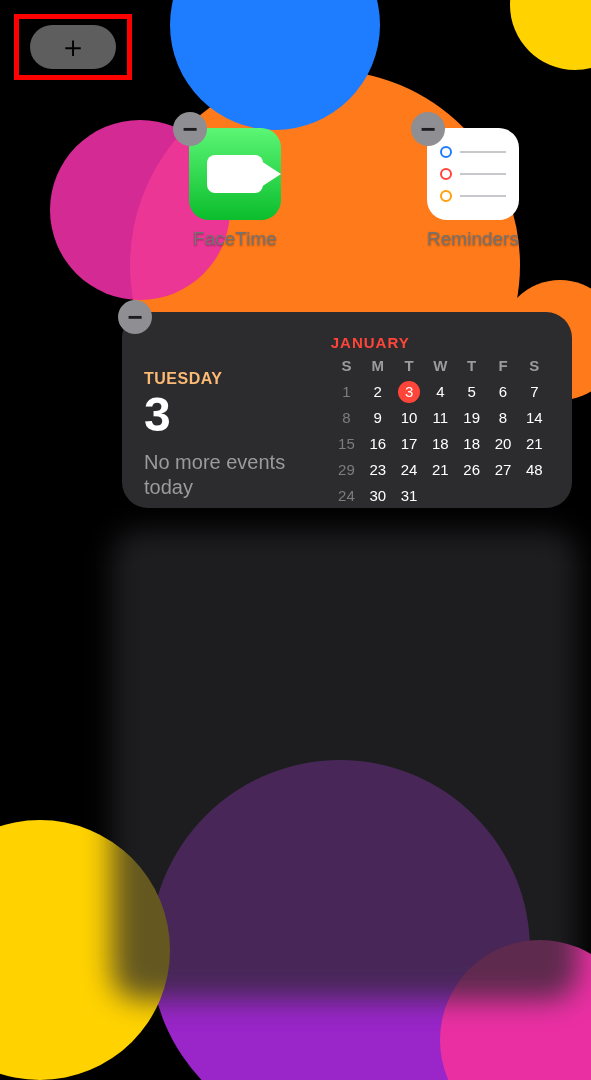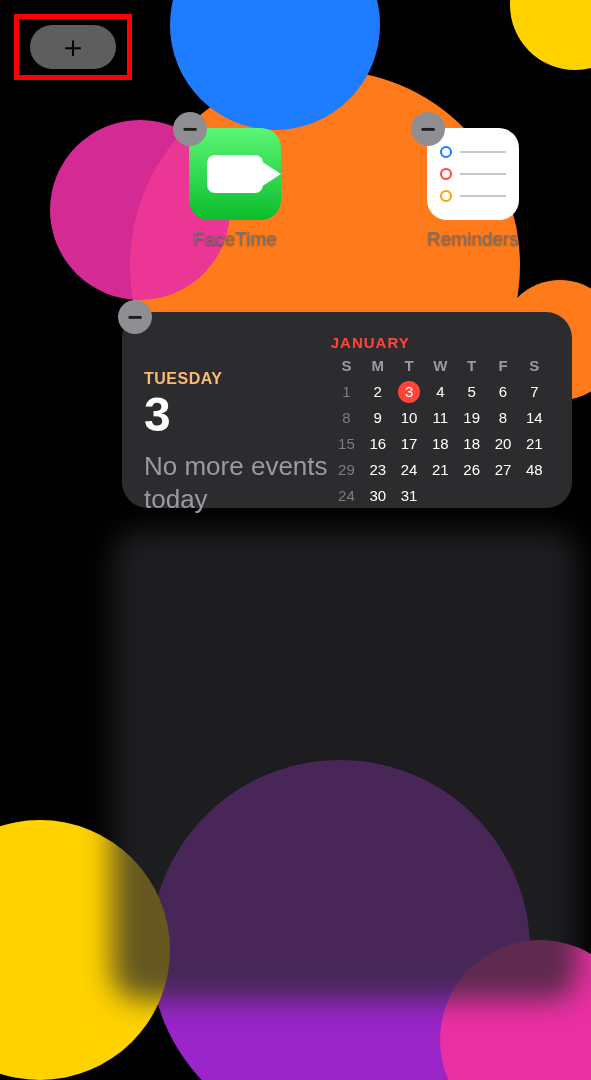--- a/index.html
+++ b/index.html
@@ -30,21 +30,21 @@
   .facetime .app-icon { background: linear-gradient(#5bf675,#0bbd2c); }
   .reminders { left: 418px; top: 128px; }
   .reminders .app-icon { background: #fff; }
 
   
   .cal-widget { position: absolute; left: 122px; top: 312px; width: 450px; height: 196px; border-radius: 26px; background: #2c2c2e; color: #fff; padding: 22px 22px 18px 22px; display: flex; }
   .cal-widget .remove-badge { left: -4px; top: -12px; }
   .cal-left { flex: 1 1 46%; display:flex; flex-direction:column; }
   .cal-dayname { color:#fdba74; font-size:16px; font-weight:700; letter-spacing:.5px;margin-top:36px; }
   .cal-daynum { font-size:48px; font-weight:600; line-height:1.05; margin-top:2px; }
-  .cal-note { color:#9a9a9f; font-size:26px; line-height:1.25; margin-top:10px; }
+  .cal-note { color:#9a9a9f; font-size:20px; line-height:1.25; margin-top:10px; }
   .cal-right { flex: 1 1 54%; }
   .cal-month { color:#ff453a; font-size:15px; font-weight:700; text-align:left; letter-spacing:1px; margin-bottom:4px; }
   .cal-grid { display:grid; grid-template-columns: repeat(7, 1fr); row-gap:4px; font-size:15px; }
   .cal-cell { text-align:center; line-height:22px; height:22px; }
   .cal-head { color:#9a9a9f; font-weight:600; }
   .cal-dim  { color:#7c7c82; }
   .cal-today{ display:inline-block; width:22px; height:22px; border-radius:50%; background:#ff453a; color:#fff; }
 
   
   .blur-widget { position:absolute; left:112px; top:530px; width:466px; height:470px; border-radius:28px; background:rgba(40,40,44,.72); filter: blur(14px); }

